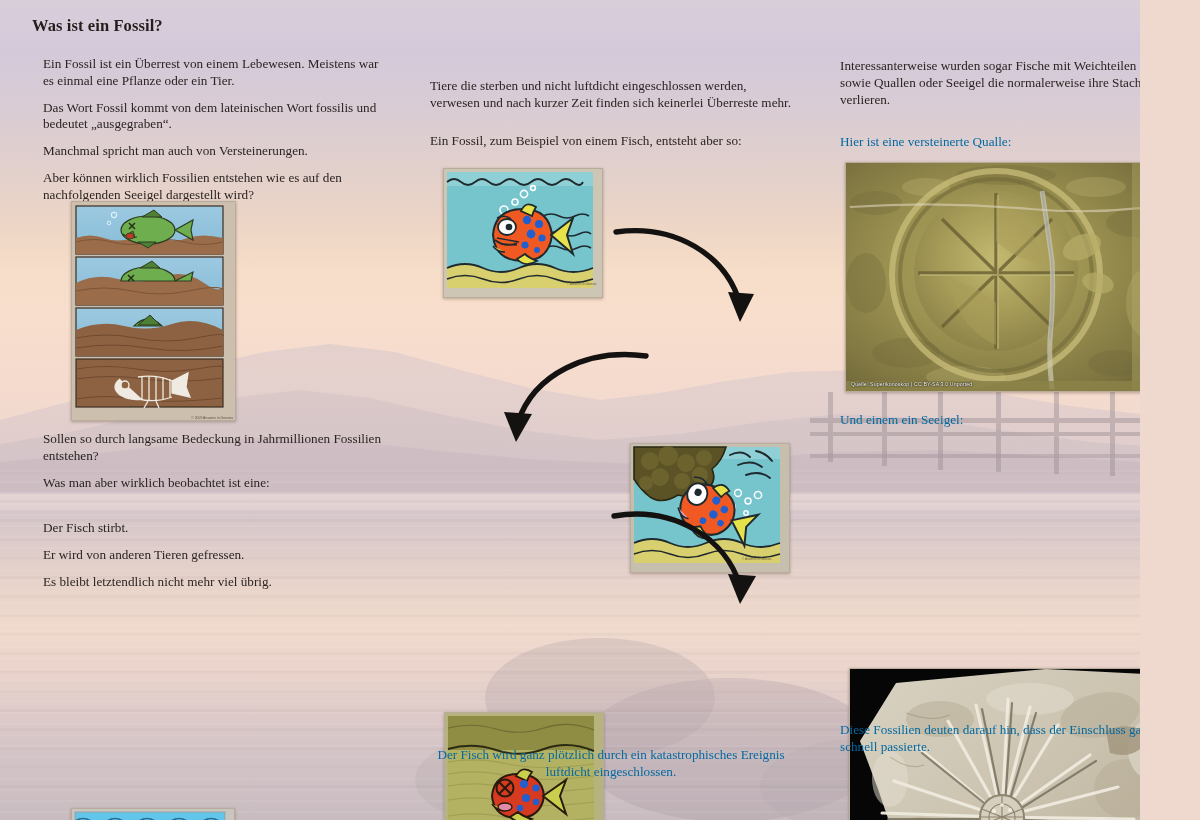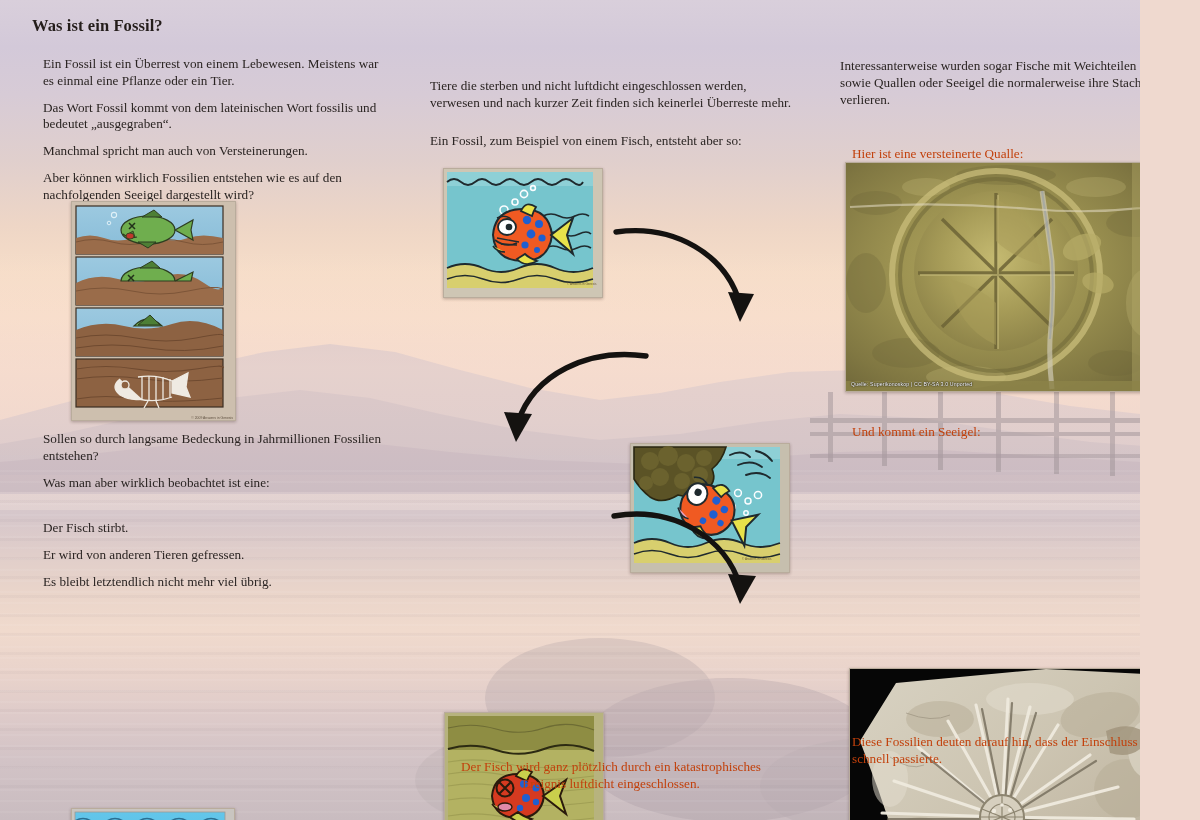--- a/index.html
+++ b/index.html
@@ -75,21 +75,21 @@
     background:#cfc0ae;
     overflow:hidden;position:relative;
   }
   .credit{
     position:absolute;left:5px;bottom:4px;
     font-family:"Liberation Sans",sans-serif;
     font-size:5.2px;color:#fff;letter-spacing:.15px;
     text-shadow:0 0 2px rgba(0,0,0,.95),0 0 1px rgba(0,0,0,.9);
     white-space:nowrap;
   }
-  .cap{font-size:13.2px;line-height:1.27;color:#c2410c;margin:12px;}
+  .cap{font-size:13.2px;line-height:1.27;color:#0369a1;margin:0;}
   .sig{
     position:absolute;right:2px;bottom:0px;font-family:"Liberation Sans",sans-serif;
     font-size:3.4px;color:rgba(60,45,30,.75);white-space:nowrap;
   }
   .arrow{position:absolute;}
   svg{overflow:visible;}
 </style>
 </head>
 <body>
 
@@ -591,21 +591,21 @@
         <g fill="#b4a96a" opacity=".4">
           <rect x="286" y="0" width="36" height="228"></rect>
         </g>
 
         <rect x="0" y="218" width="322" height="10" fill="#8c8348" opacity=".8"></rect>
       </svg>
       <div class="credit">Quelle: Superikonoskop | CC BY-SA 3.0 Unported</div>
     </div>
 
     <div style="position:absolute;left:0;top:412px;width:352px;">
-      <p class="cap">Und kommt ein Seeigel:</p>
+      <p class="cap">Und einem ein Seeigel:</p>
     </div>
 
     <div class="figure framed" style="left:9px;top:438px;width:312px;height:254px;background:#0a0a0a;">
       <svg width="312" height="254" viewBox="0 0 312 254">
         <defs>
           <linearGradient id="slab" x1="0" y1="0" x2="1" y2="1">
             <stop offset="0" stop-color="#d8d2c2"></stop>
             <stop offset="45%" stop-color="#cdc5b2"></stop>
             <stop offset="100%" stop-color="#b8ad98"></stop>
           </linearGradient>

